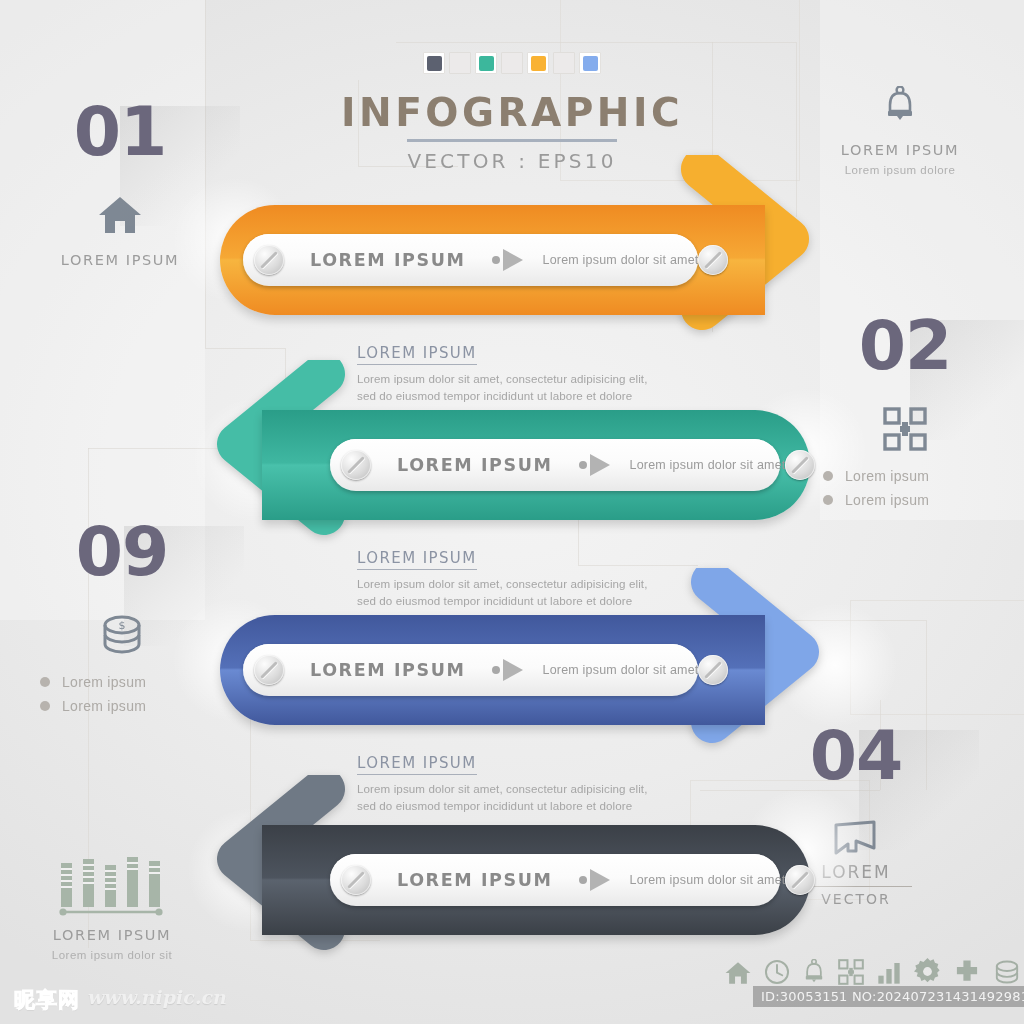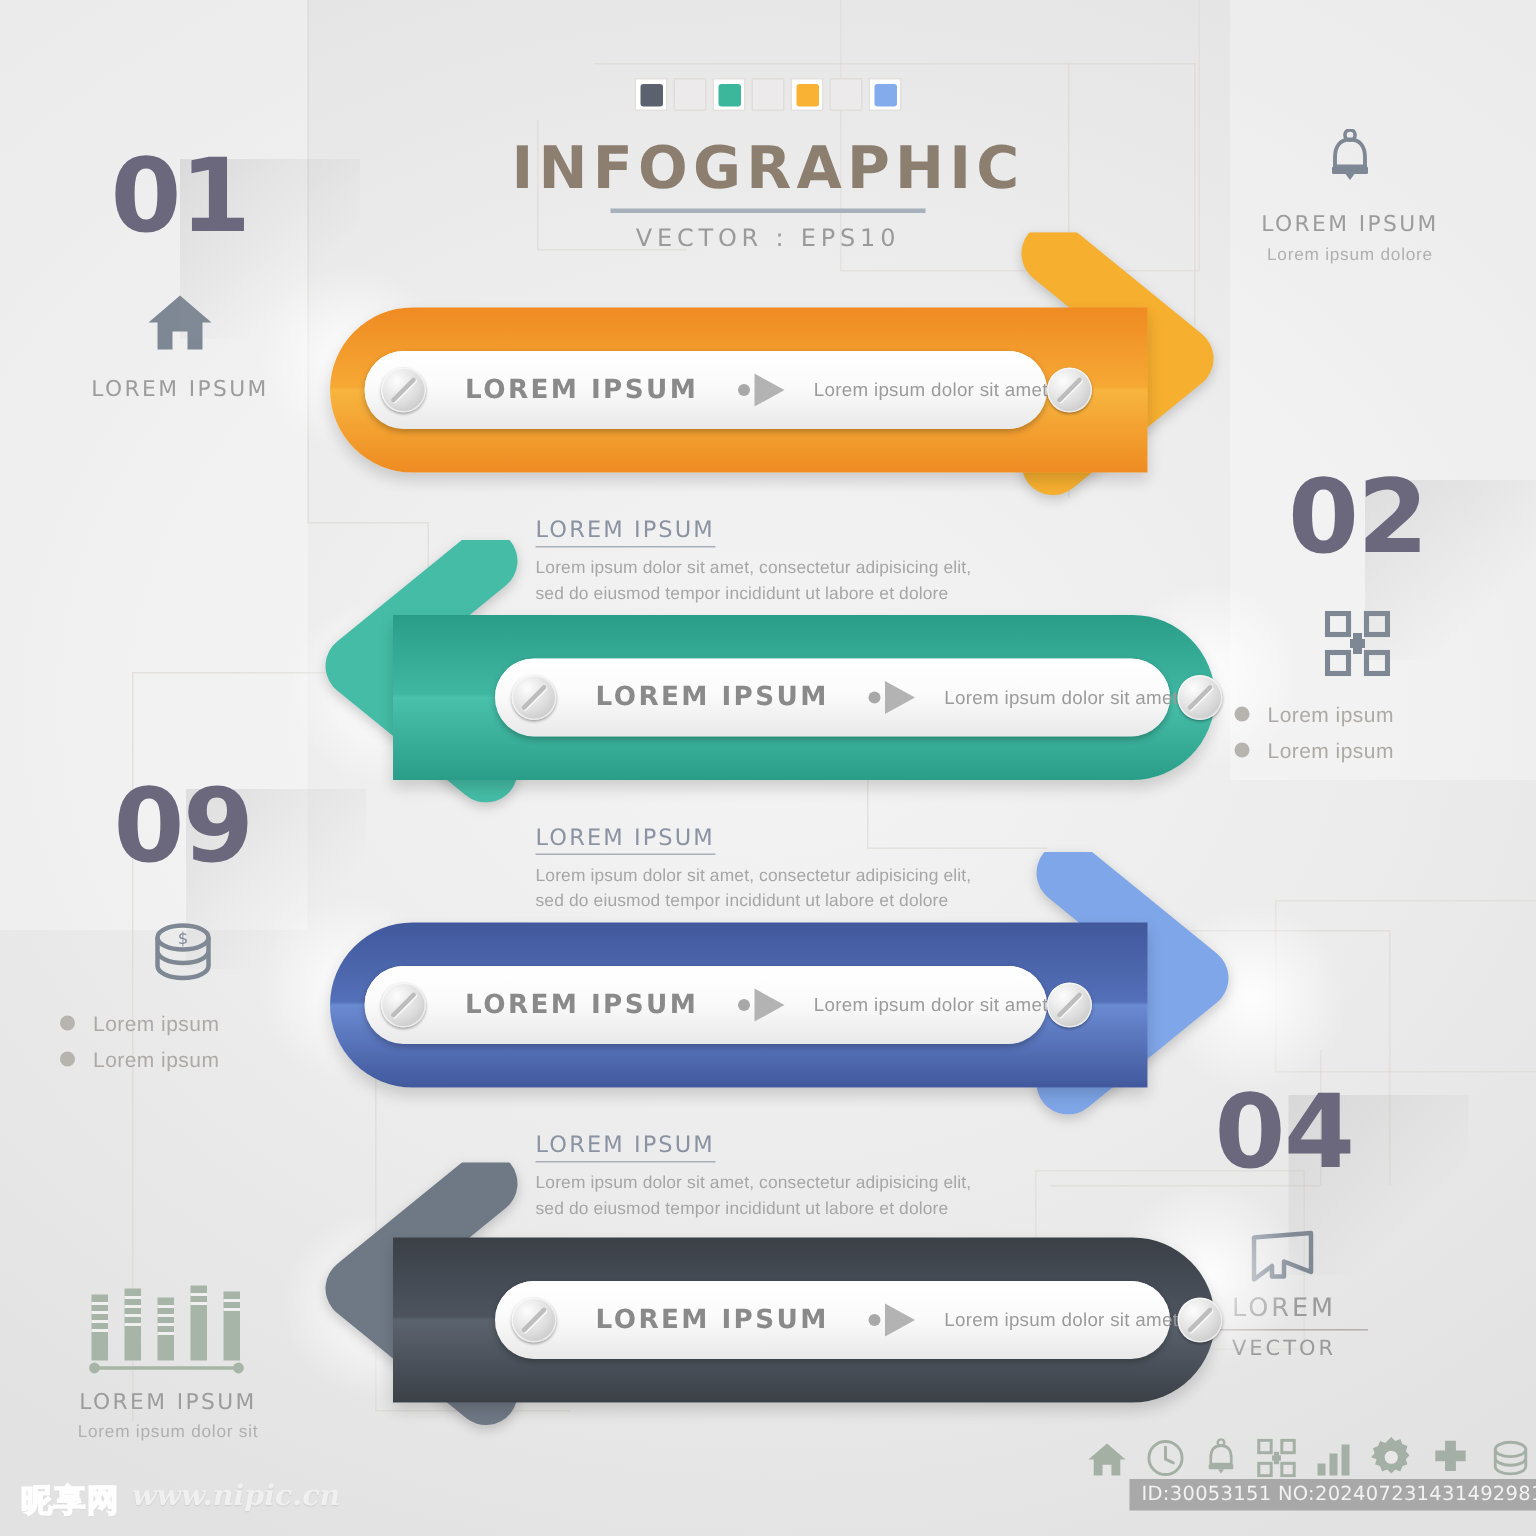--- a/index.html
+++ b/index.html
@@ -30,21 +30,21 @@
     border-radius:1px;
   }
   .sw i { display:block; width:15px; height:15px; border-radius:2px; }
   .sw.empty { background:#eceaea; border-color:#e0dedb; }
   .title {
     margin-top:16px; font-size:39px; letter-spacing:3.5px; color:#8c7f70;
     font-weight:bold; font-family:"DejaVu Sans", sans-serif;
   }
   .title-rule { width:210px; height:3px; background:#a7b0bd; margin:4px auto 0; }
   .subtitle {
-    margin-top:7px; font-size:16px; letter-spacing:3.2px; color:#9a9a9a;
+    margin-top:7px; font-size:20px; letter-spacing:3.2px; color:#9a9a9a;
     font-family:"DejaVu Sans", sans-serif;
   }
 
   
   .side { position:absolute; width:200px; text-align:center; }
   .num {
     position:relative; display:inline-block;
     font-size:68px; font-weight:bold; color:#6b677c;
     font-family:"DejaVu Sans", sans-serif; letter-spacing:-1px; line-height:1;
   }

